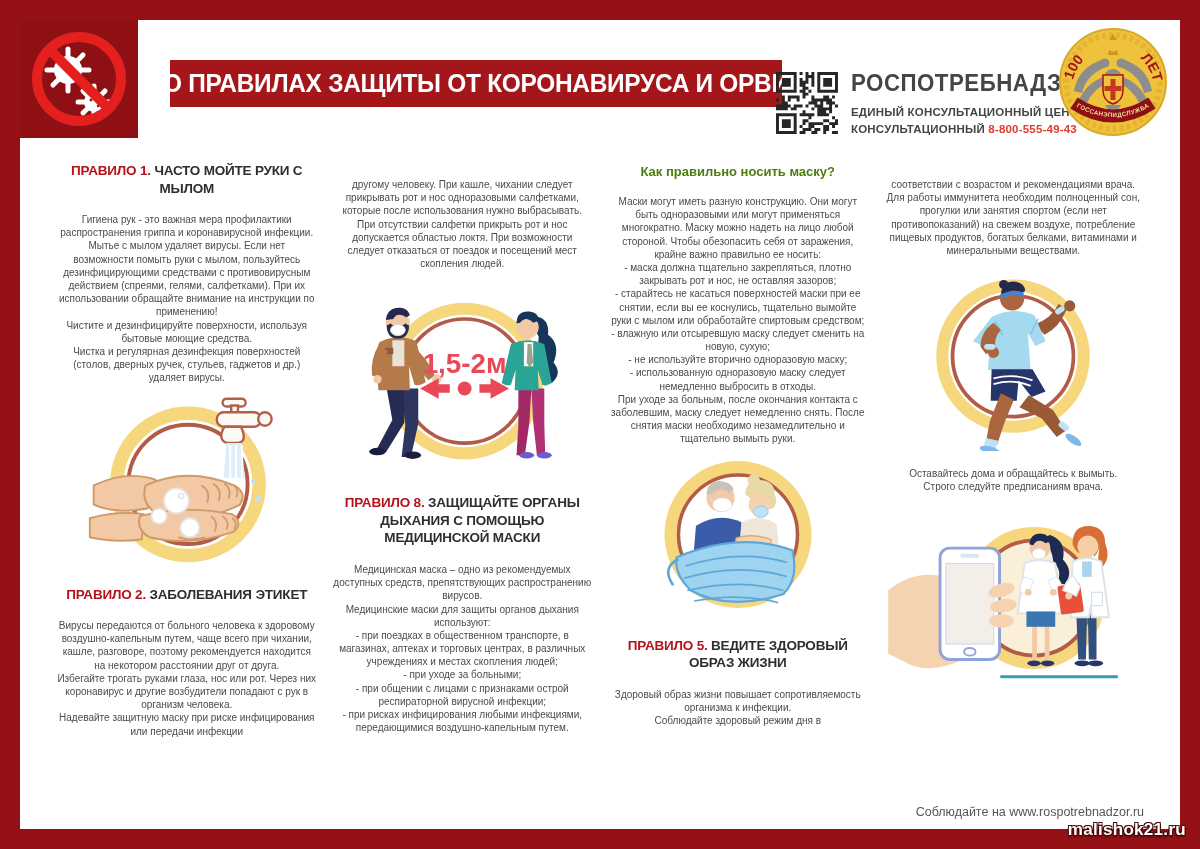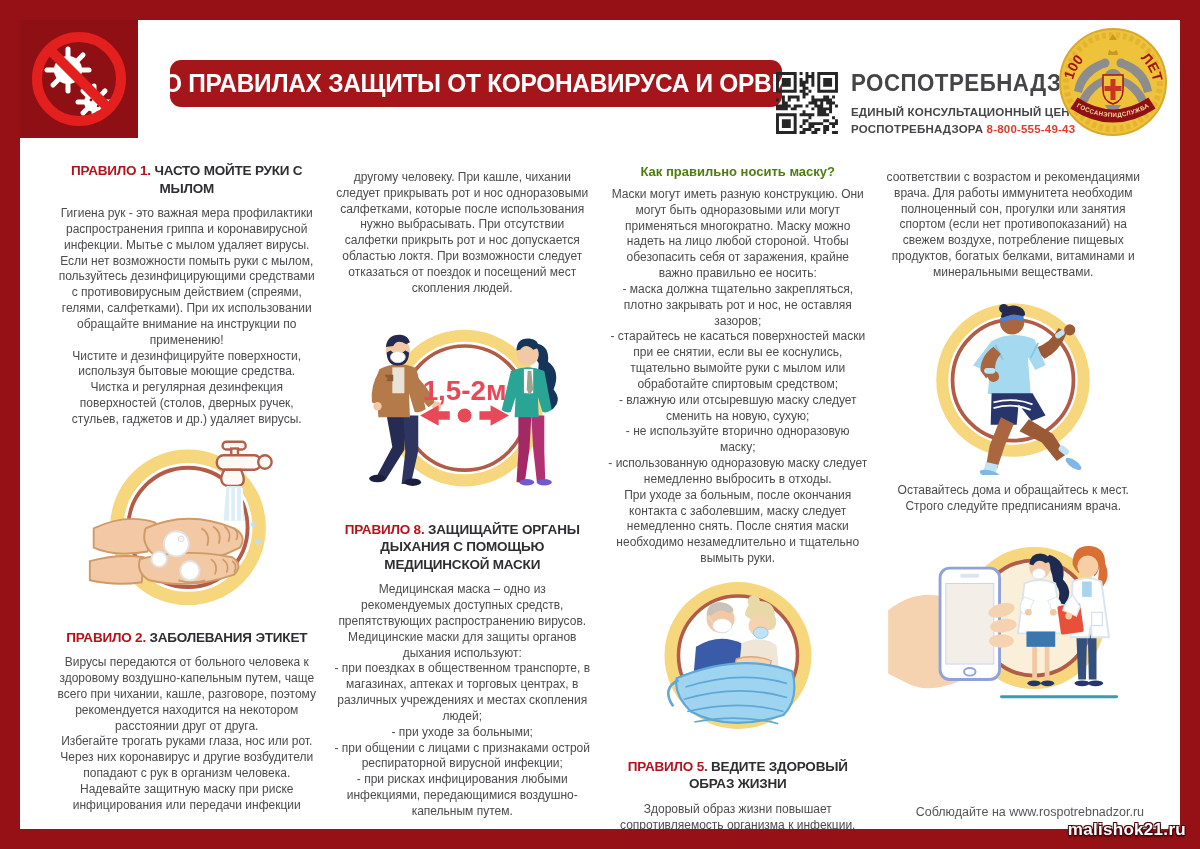--- a/index.html
+++ b/index.html
@@ -10,21 +10,21 @@
   }
   .page{
     position:absolute;left:20px;top:20px;width:1160px;height:809px;
     background:#ffffff;overflow:hidden;
   }
   
   .no-virus-box{position:absolute;left:0;top:0;width:118px;height:118px;}
   .no-virus-box svg{display:block;}
   .title-bar{
     position:absolute;left:150px;top:40px;width:612px;height:47px;
-    background:#a5161b;display:flex;align-items:center;justify-content:center;border-radius:11px;
+    background:#a5161b;display:flex;align-items:center;justify-content:center;
   }
   .title-text{
     color:#fff;font-weight:bold;font-size:26px;white-space:nowrap;
     transform:scaleX(.94);letter-spacing:-.3px;
   }
   .hq{position:absolute;left:756px;top:50px;display:flex;gap:13px;align-items:flex-start;}
   .hq svg{display:block;margin-top:2px;}
   .org{font-size:23px;font-weight:bold;color:#454548;letter-spacing:.5px;margin-bottom:7px;transform-origin:left;transform:scaleX(.97);}
   .hq-line{font-size:11.5px;font-weight:bold;color:#454548;line-height:1.45;letter-spacing:.2px;}
   .phone{color:#e23a2e;}
@@ -37,21 +37,21 @@
   }
   .col{flex:1 1 0;min-width:0;}
   .rule-head{
     font-size:13.5px;font-weight:bold;color:#2e2e30;line-height:1.3;
     margin:0 0 9px;letter-spacing:-.2px;
   }
   .rule-head .rule-label{color:#b5121b;}
   .mt{margin-top:15px;}
   .subhead{font-size:13px;font-weight:bold;color:#4d7c0f;margin:2px 0 1px;}
   .para{
-    font-size:12px;line-height:1.32;color:#4b4b4d;margin:8px 0 8px;
+    font-size:10px;line-height:1.32;color:#4b4b4d;margin:16px 0 8px;
     white-space:pre-line;
   }
   .illus{display:flex;justify-content:center;margin:4px 0 8px;}
   .illus svg{display:block;}
   svg text{font-family:"Liberation Sans", sans-serif;}
   .more{
     position:absolute;right:36px;bottom:10px;font-size:12.5px;color:#55555a;
   }
   .watermark{
     position:absolute;right:14px;top:820px;font-size:17px;font-weight:bold;color:#fff;
@@ -100,21 +100,21 @@
     <span class="title-text">О ПРАВИЛАХ ЗАЩИТЫ ОТ КОРОНАВИРУСА И ОРВИ</span>
   </div>
 
   <div class="hq">
     <svg id="qr-cells" width="62" height="62" viewBox="0 0 60.1 60.1">
         <path d="M22.88 0.00h2.86v2.86h-2.86zM28.60 0.00h2.86v2.86h-2.86zM34.32 0.00h2.86v2.86h-2.86zM28.60 2.86h2.86v2.86h-2.86zM31.46 2.86h2.86v2.86h-2.86zM34.32 2.86h2.86v2.86h-2.86zM22.88 5.72h2.86v2.86h-2.86zM28.60 5.72h2.86v2.86h-2.86zM34.32 5.72h2.86v2.86h-2.86zM22.88 8.58h2.86v2.86h-2.86zM25.74 8.58h2.86v2.86h-2.86zM28.60 8.58h2.86v2.86h-2.86zM34.32 8.58h2.86v2.86h-2.86zM22.88 11.44h2.86v2.86h-2.86zM25.74 11.44h2.86v2.86h-2.86zM34.32 11.44h2.86v2.86h-2.86zM25.74 14.30h2.86v2.86h-2.86zM28.60 14.30h2.86v2.86h-2.86zM22.88 17.16h2.86v2.86h-2.86zM25.74 17.16h2.86v2.86h-2.86zM31.46 17.16h2.86v2.86h-2.86zM25.74 20.02h2.86v2.86h-2.86zM28.60 20.02h2.86v2.86h-2.86zM5.72 22.88h2.86v2.86h-2.86zM11.44 22.88h2.86v2.86h-2.86zM14.30 22.88h2.86v2.86h-2.86zM17.16 22.88h2.86v2.86h-2.86zM20.02 22.88h2.86v2.86h-2.86zM25.74 22.88h2.86v2.86h-2.86zM34.32 22.88h2.86v2.86h-2.86zM45.76 22.88h2.86v2.86h-2.86zM48.62 22.88h2.86v2.86h-2.86zM54.34 22.88h2.86v2.86h-2.86zM0.00 25.74h2.86v2.86h-2.86zM5.72 25.74h2.86v2.86h-2.86zM11.44 25.74h2.86v2.86h-2.86zM20.02 25.74h2.86v2.86h-2.86zM34.32 25.74h2.86v2.86h-2.86zM37.18 25.74h2.86v2.86h-2.86zM40.04 25.74h2.86v2.86h-2.86zM42.90 25.74h2.86v2.86h-2.86zM45.76 25.74h2.86v2.86h-2.86zM48.62 25.74h2.86v2.86h-2.86zM51.48 25.74h2.86v2.86h-2.86zM5.72 28.60h2.86v2.86h-2.86zM8.58 28.60h2.86v2.86h-2.86zM31.46 28.60h2.86v2.86h-2.86zM34.32 28.60h2.86v2.86h-2.86zM37.18 28.60h2.86v2.86h-2.86zM42.90 28.60h2.86v2.86h-2.86zM48.62 28.60h2.86v2.86h-2.86zM51.48 28.60h2.86v2.86h-2.86zM54.34 28.60h2.86v2.86h-2.86zM0.00 31.46h2.86v2.86h-2.86zM2.86 31.46h2.86v2.86h-2.86zM5.72 31.46h2.86v2.86h-2.86zM8.58 31.46h2.86v2.86h-2.86zM11.44 31.46h2.86v2.86h-2.86zM17.16 31.46h2.86v2.86h-2.86zM20.02 31.46h2.86v2.86h-2.86zM22.88 31.46h2.86v2.86h-2.86zM28.60 31.46h2.86v2.86h-2.86zM37.18 31.46h2.86v2.86h-2.86zM40.04 31.46h2.86v2.86h-2.86zM42.90 31.46h2.86v2.86h-2.86zM51.48 31.46h2.86v2.86h-2.86zM57.20 31.46h2.86v2.86h-2.86zM0.00 34.32h2.86v2.86h-2.86zM2.86 34.32h2.86v2.86h-2.86zM5.72 34.32h2.86v2.86h-2.86zM8.58 34.32h2.86v2.86h-2.86zM14.30 34.32h2.86v2.86h-2.86zM17.16 34.32h2.86v2.86h-2.86zM34.32 34.32h2.86v2.86h-2.86zM40.04 34.32h2.86v2.86h-2.86zM42.90 34.32h2.86v2.86h-2.86zM45.76 34.32h2.86v2.86h-2.86zM48.62 34.32h2.86v2.86h-2.86zM51.48 34.32h2.86v2.86h-2.86zM25.74 37.18h2.86v2.86h-2.86zM40.04 37.18h2.86v2.86h-2.86zM42.90 37.18h2.86v2.86h-2.86zM45.76 37.18h2.86v2.86h-2.86zM51.48 37.18h2.86v2.86h-2.86zM22.88 40.04h2.86v2.86h-2.86zM25.74 40.04h2.86v2.86h-2.86zM28.60 40.04h2.86v2.86h-2.86zM31.46 40.04h2.86v2.86h-2.86zM34.32 40.04h2.86v2.86h-2.86zM40.04 40.04h2.86v2.86h-2.86zM42.90 40.04h2.86v2.86h-2.86zM45.76 40.04h2.86v2.86h-2.86zM48.62 40.04h2.86v2.86h-2.86zM31.46 42.90h2.86v2.86h-2.86zM54.34 42.90h2.86v2.86h-2.86zM25.74 45.76h2.86v2.86h-2.86zM28.60 45.76h2.86v2.86h-2.86zM45.76 45.76h2.86v2.86h-2.86zM48.62 45.76h2.86v2.86h-2.86zM57.20 45.76h2.86v2.86h-2.86zM25.74 48.62h2.86v2.86h-2.86zM31.46 48.62h2.86v2.86h-2.86zM34.32 48.62h2.86v2.86h-2.86zM37.18 48.62h2.86v2.86h-2.86zM40.04 48.62h2.86v2.86h-2.86zM42.90 48.62h2.86v2.86h-2.86zM51.48 48.62h2.86v2.86h-2.86zM54.34 48.62h2.86v2.86h-2.86zM57.20 48.62h2.86v2.86h-2.86zM22.88 51.48h2.86v2.86h-2.86zM31.46 51.48h2.86v2.86h-2.86zM34.32 51.48h2.86v2.86h-2.86zM45.76 51.48h2.86v2.86h-2.86zM48.62 51.48h2.86v2.86h-2.86zM54.34 51.48h2.86v2.86h-2.86zM25.74 54.34h2.86v2.86h-2.86zM28.60 54.34h2.86v2.86h-2.86zM31.46 54.34h2.86v2.86h-2.86zM37.18 54.34h2.86v2.86h-2.86zM40.04 54.34h2.86v2.86h-2.86zM45.76 54.34h2.86v2.86h-2.86zM48.62 54.34h2.86v2.86h-2.86zM22.88 57.20h2.86v2.86h-2.86zM25.74 57.20h2.86v2.86h-2.86zM34.32 57.20h2.86v2.86h-2.86zM37.18 57.20h2.86v2.86h-2.86zM45.76 57.20h2.86v2.86h-2.86zM54.34 57.20h2.86v2.86h-2.86zM57.20 57.20h2.86v2.86h-2.86zM0 0h20.02v20.02h-20.02z M2.86 2.86h14.30v14.30h-14.30z M5.72 5.72h8.58v8.58h-8.58zM40.04 0h20.02v20.02h-20.02z M42.90 2.86h14.30v14.30h-14.30z M45.76 5.72h8.58v8.58h-8.58zM0 40.04h20.02v20.02h-20.02z M2.86 42.90h14.30v14.30h-14.30z M5.72 45.76h8.58v8.58h-8.58z" fill="#262626" fill-rule="evenodd"></path>
       </svg>
     <div class="hq-text">
       <div class="org">РОСПОТРЕБНАДЗОР</div>
       <div class="hq-line">ЕДИНЫЙ КОНСУЛЬТАЦИОННЫЙ ЦЕНТР</div>
-      <div class="hq-line"><span>РОСПОТРЕБНАДЗОРА</span> <span class="phone">8-800-555-49-43</span></div>
+      <div class="hq-line"><span>КОНСУЛЬТАЦИОННЫЙ</span> <span class="phone">8-800-555-49-43</span></div>
     </div>
   </div>
 
   <div class="emblem">
     <svg width="110" height="112" viewBox="0 0 110 110">
       <circle cx="55" cy="55" r="53" fill="#efc23b" stroke="#d8a92c" stroke-width="2"></circle>
       <circle cx="55" cy="55" r="47" fill="none" stroke="#e4b430" stroke-width="6" stroke-dasharray="4 3"></circle>
       <path id="embTop" d="M14 62 A41 41 0 0 1 96 62" fill="none"></path>
       <path d="M51 13 l4 -6 4 6 z" fill="#c8981f"></path>
       <text font-size="14" font-weight="bold" fill="#a51317">
@@ -313,21 +313,21 @@
           <path d="M92 30 q2 -14 16 -12 q10 2 10 10 l-4 2 q-10 -6 -18 2 z" fill="#232a4d"></path>
           <circle cx="95" cy="21" r="5" fill="#232a4d"></circle>
           <path d="M92 34 q12 -6 24 -2" stroke="#4a7fd4" stroke-width="5" fill="none"></path>
           <path d="M82 112 h44 l14 24 -15 6 -14 -18 -2 22 h-28 z" fill="#28356b"></path>
           <path d="M84 122 q22 -6 42 2 M84 128 q22 -6 40 2" stroke="#fff" stroke-width="2" fill="none"></path>
           <path d="M92 138 l-12 30 -4 22 12 3 8 -24 10 -24 z" fill="#a9663f"></path>
           <path d="M76 186 l-3 10 13 3 3 -10 z" fill="#bfe3f5"></path>
           <ellipse cx="80" cy="199" rx="11" ry="4" fill="#7fb8e8" transform="rotate(14 80 199)"></ellipse>
         </svg>
       </div>
-      <p class="para">Оставайтесь дома и обращайтесь к мест.
+      <p class="para">Оставайтесь дома и обращайтесь к вымыть.
 Строго следуйте предписаниям врача.</p>
       <div class="illus">
         <svg width="250" height="192" viewBox="0 0 260 200">
           <circle cx="152" cy="100" r="74" fill="#f6d77e"></circle>
           <circle cx="152" cy="100" r="60" fill="#faf0da" stroke="#b25c48" stroke-width="4"></circle>
 
           <path d="M168 34 q18 6 14 26 q12 12 2 26 l-8 -2 q6 -12 -4 -22 q-2 -16 -10 -22 z" fill="#1d2a52"></path>
           <rect x="150" y="128" width="5" height="36" fill="#f2c9a4"></rect>
             <rect x="163" y="128" width="5" height="36" fill="#f2c9a4"></rect>
           <ellipse cx="152" cy="168" rx="7" ry="3" fill="#28356b"></ellipse>

